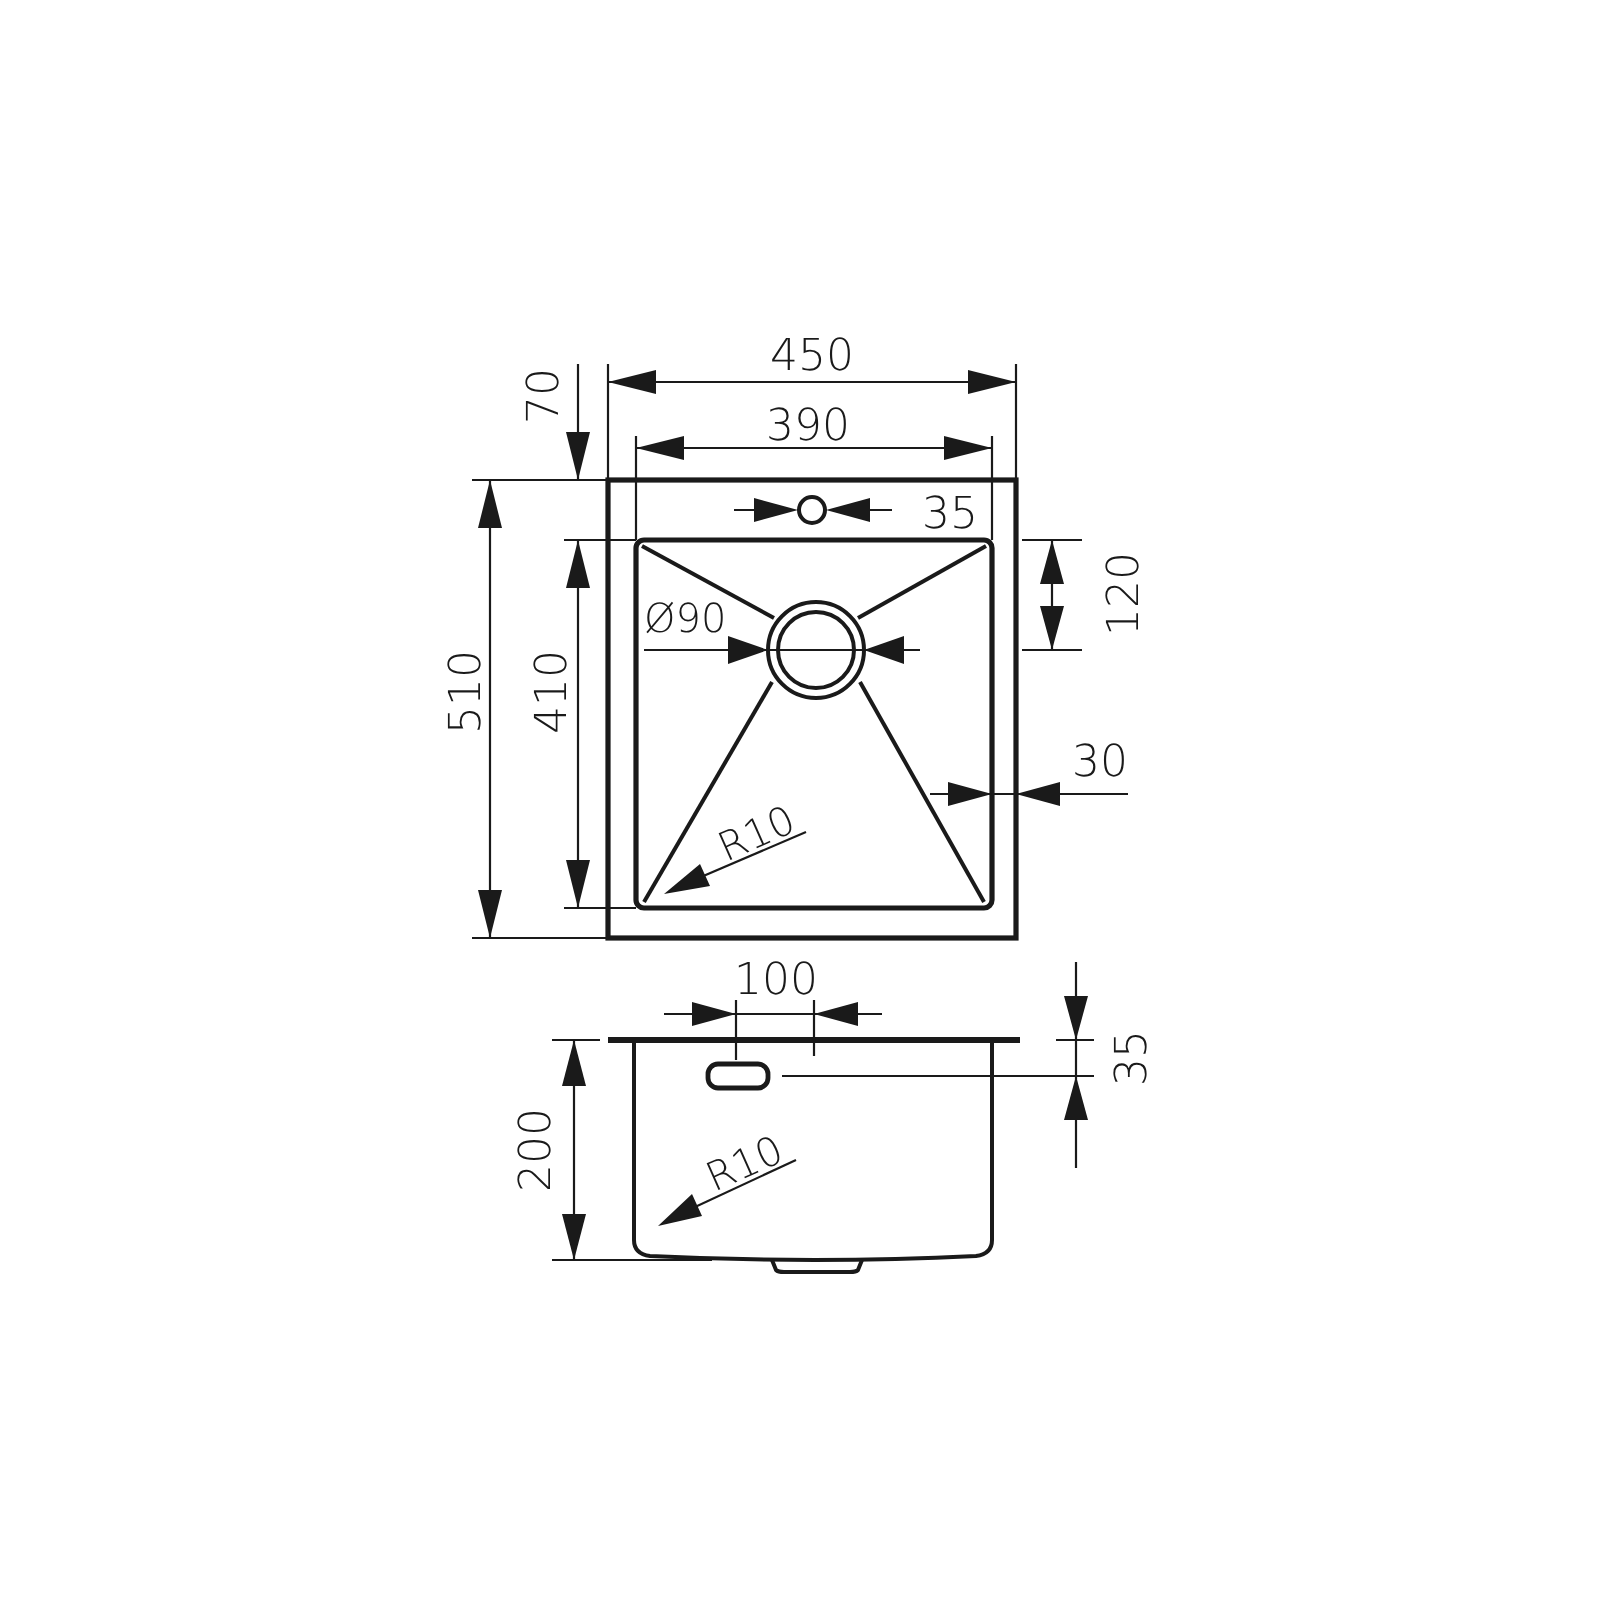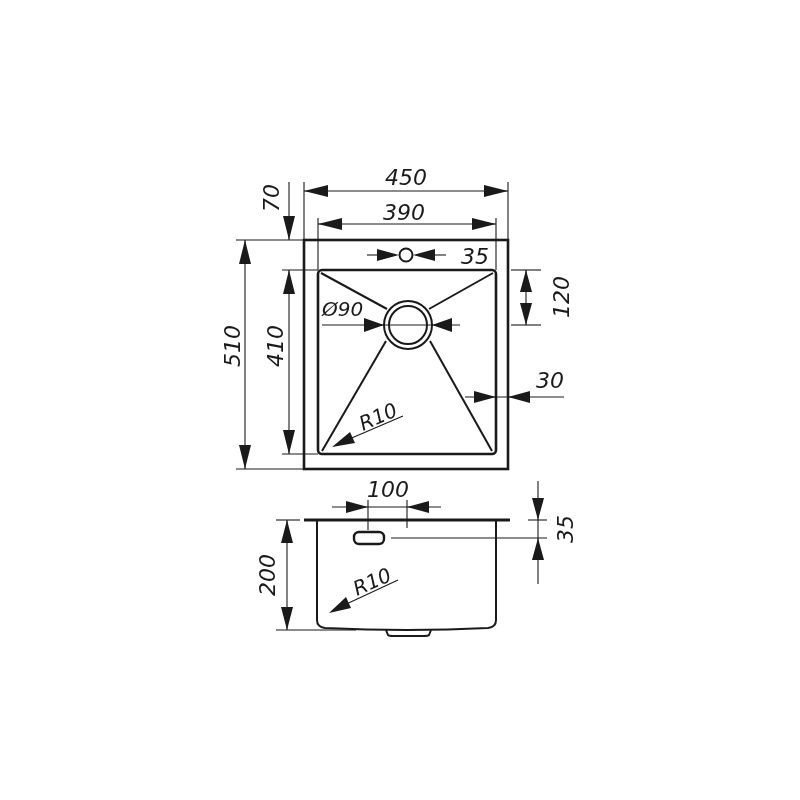--- a/index.html
+++ b/index.html
@@ -1,17 +1,17 @@
 <!DOCTYPE html>
 <html><head>
   <meta charset="utf-8">
   <style>
     html, body { margin: 0; padding: 0; background: #ffffff; }
     body { width: 800px; height: 800px; overflow: hidden; }
-    #canvas { position: absolute; left: 0; top: 0; width: 800px; height: 800px; font-style: italic; }
+    #canvas { position: absolute; left: 0; top: 0; width: 800px; height: 800px; }
     svg text {
       font-family: "DejaVu Sans", "Liberation Sans", sans-serif;
       font-weight: 200;
       fill: #1a1a1a;
     }
     .thick { stroke: #1a1a1a; stroke-width: 2.6; fill: none; }
     .med { stroke: #1a1a1a; stroke-width: 2; fill: none; }
     .thin { stroke: #1a1a1a; stroke-width: 1.1; fill: none; }
     .arrow { fill: #1a1a1a; stroke: none; }
   </style>

